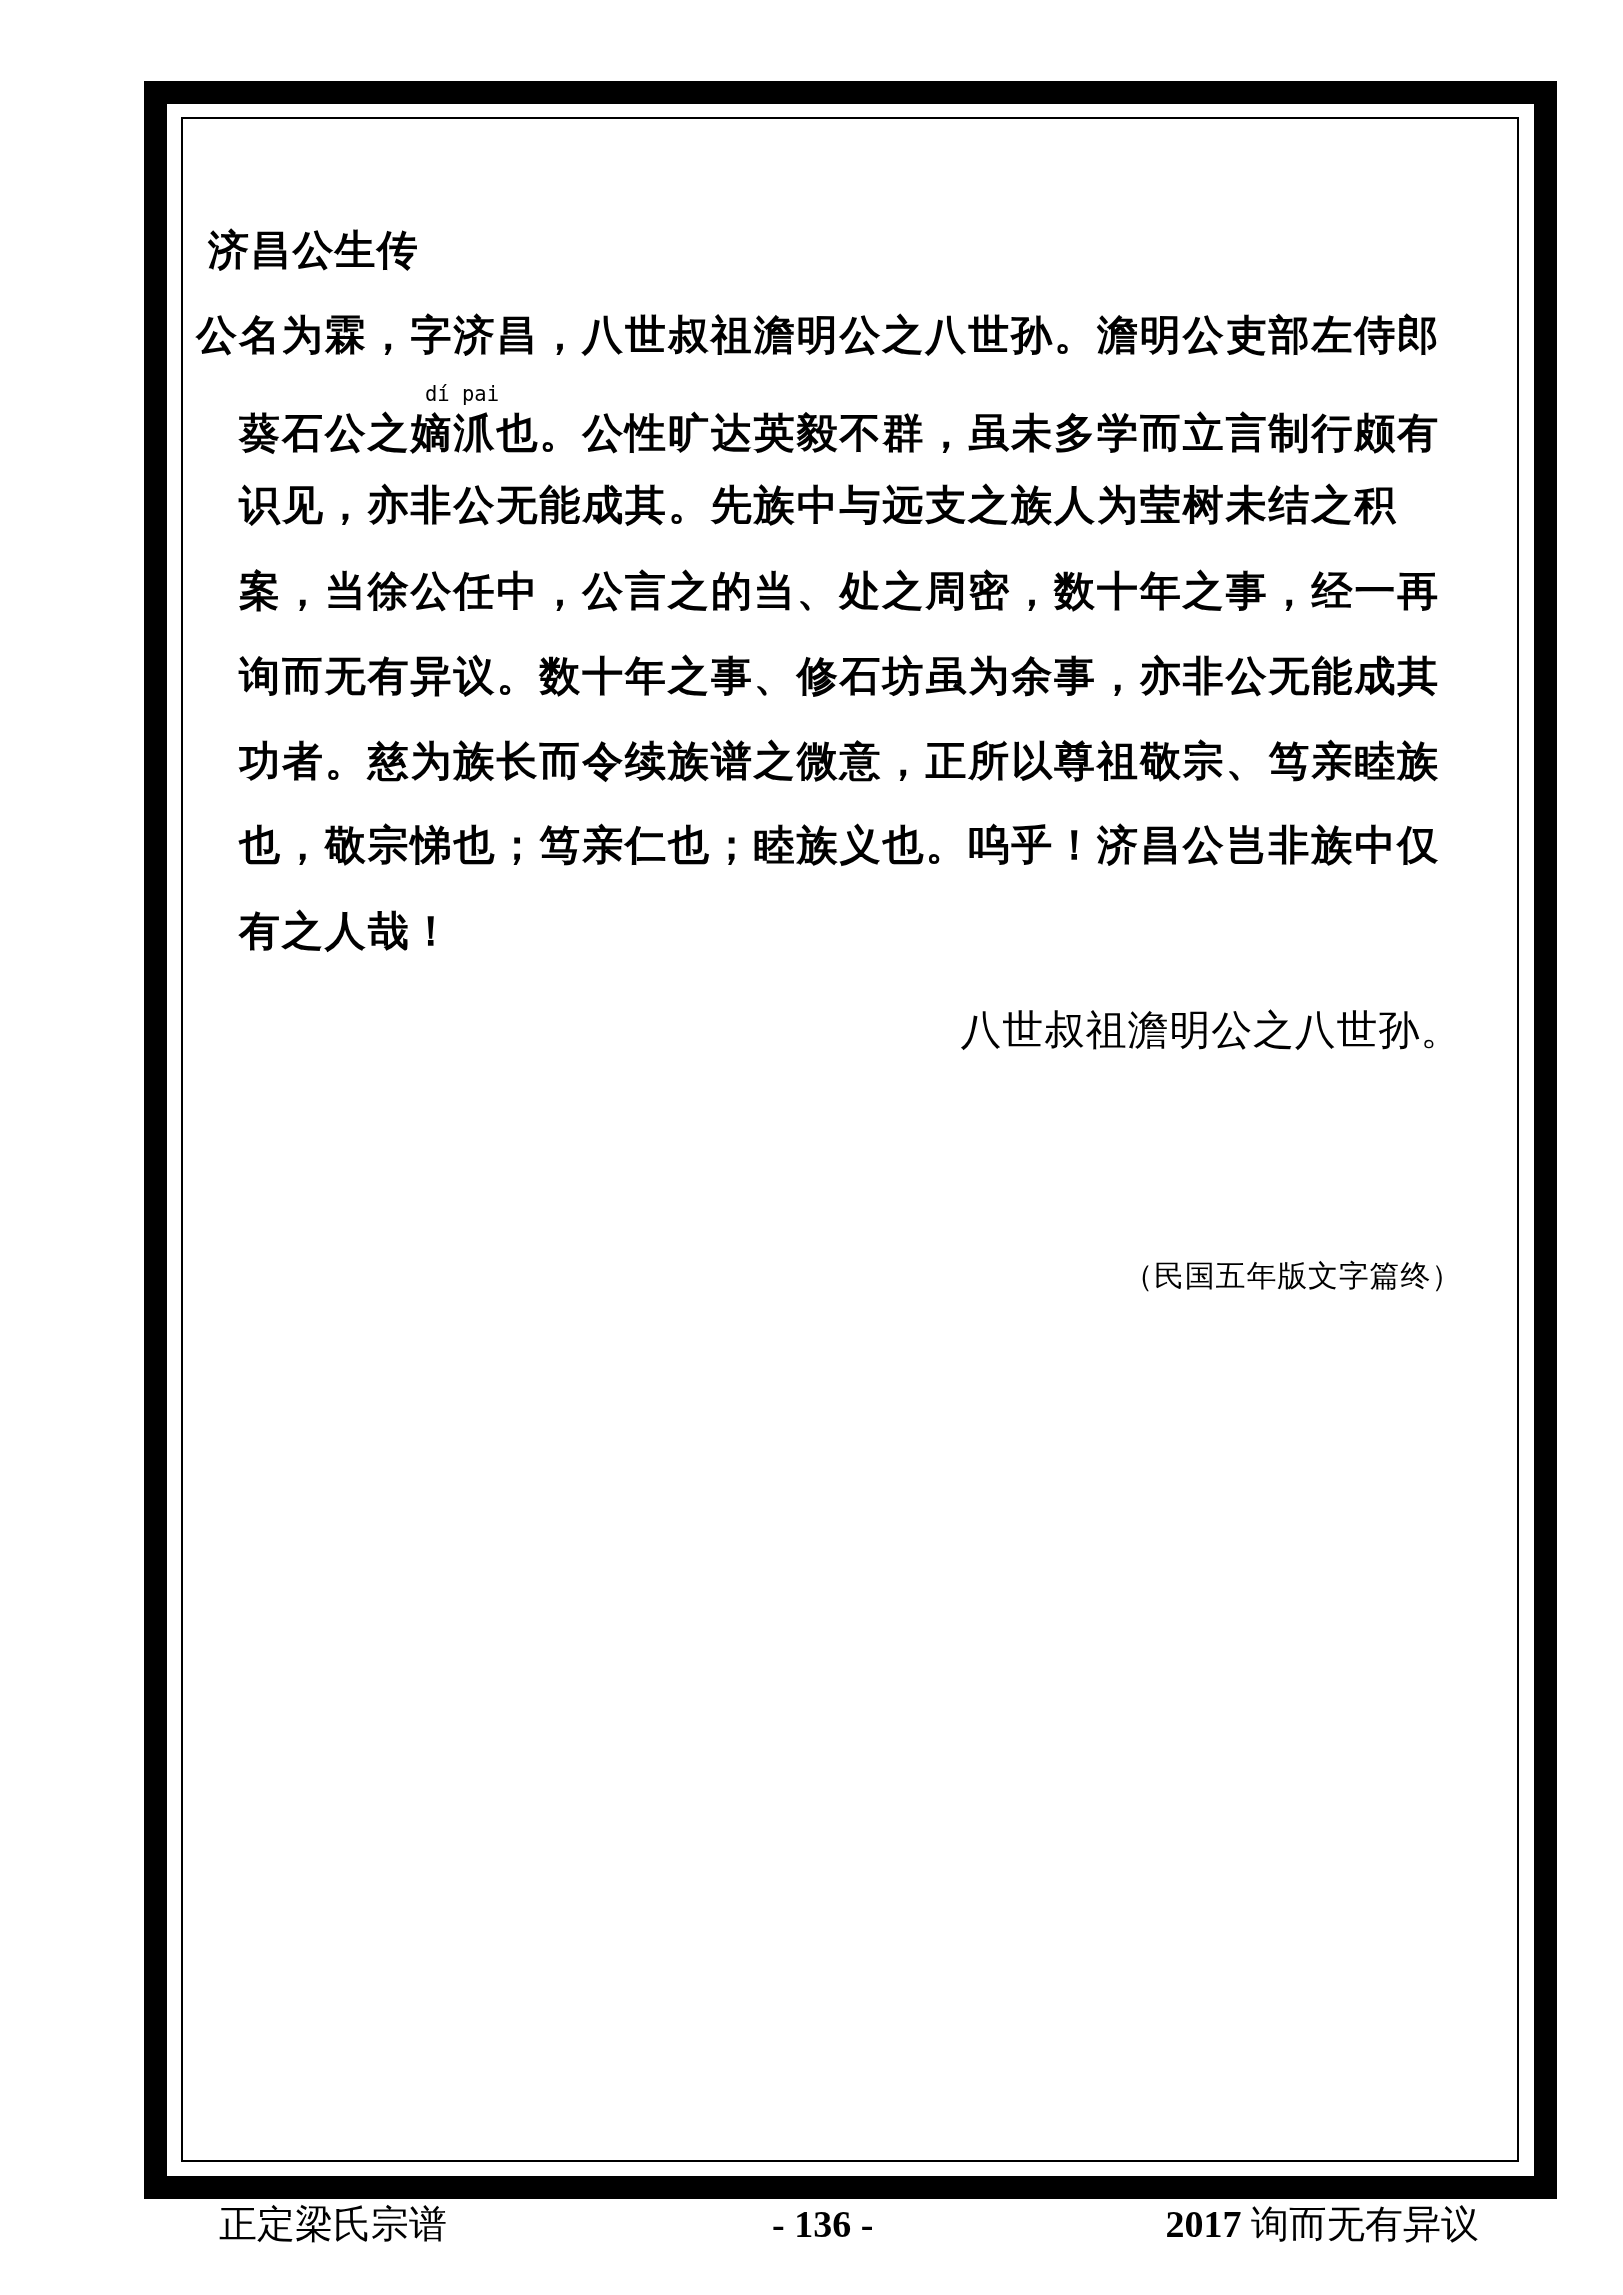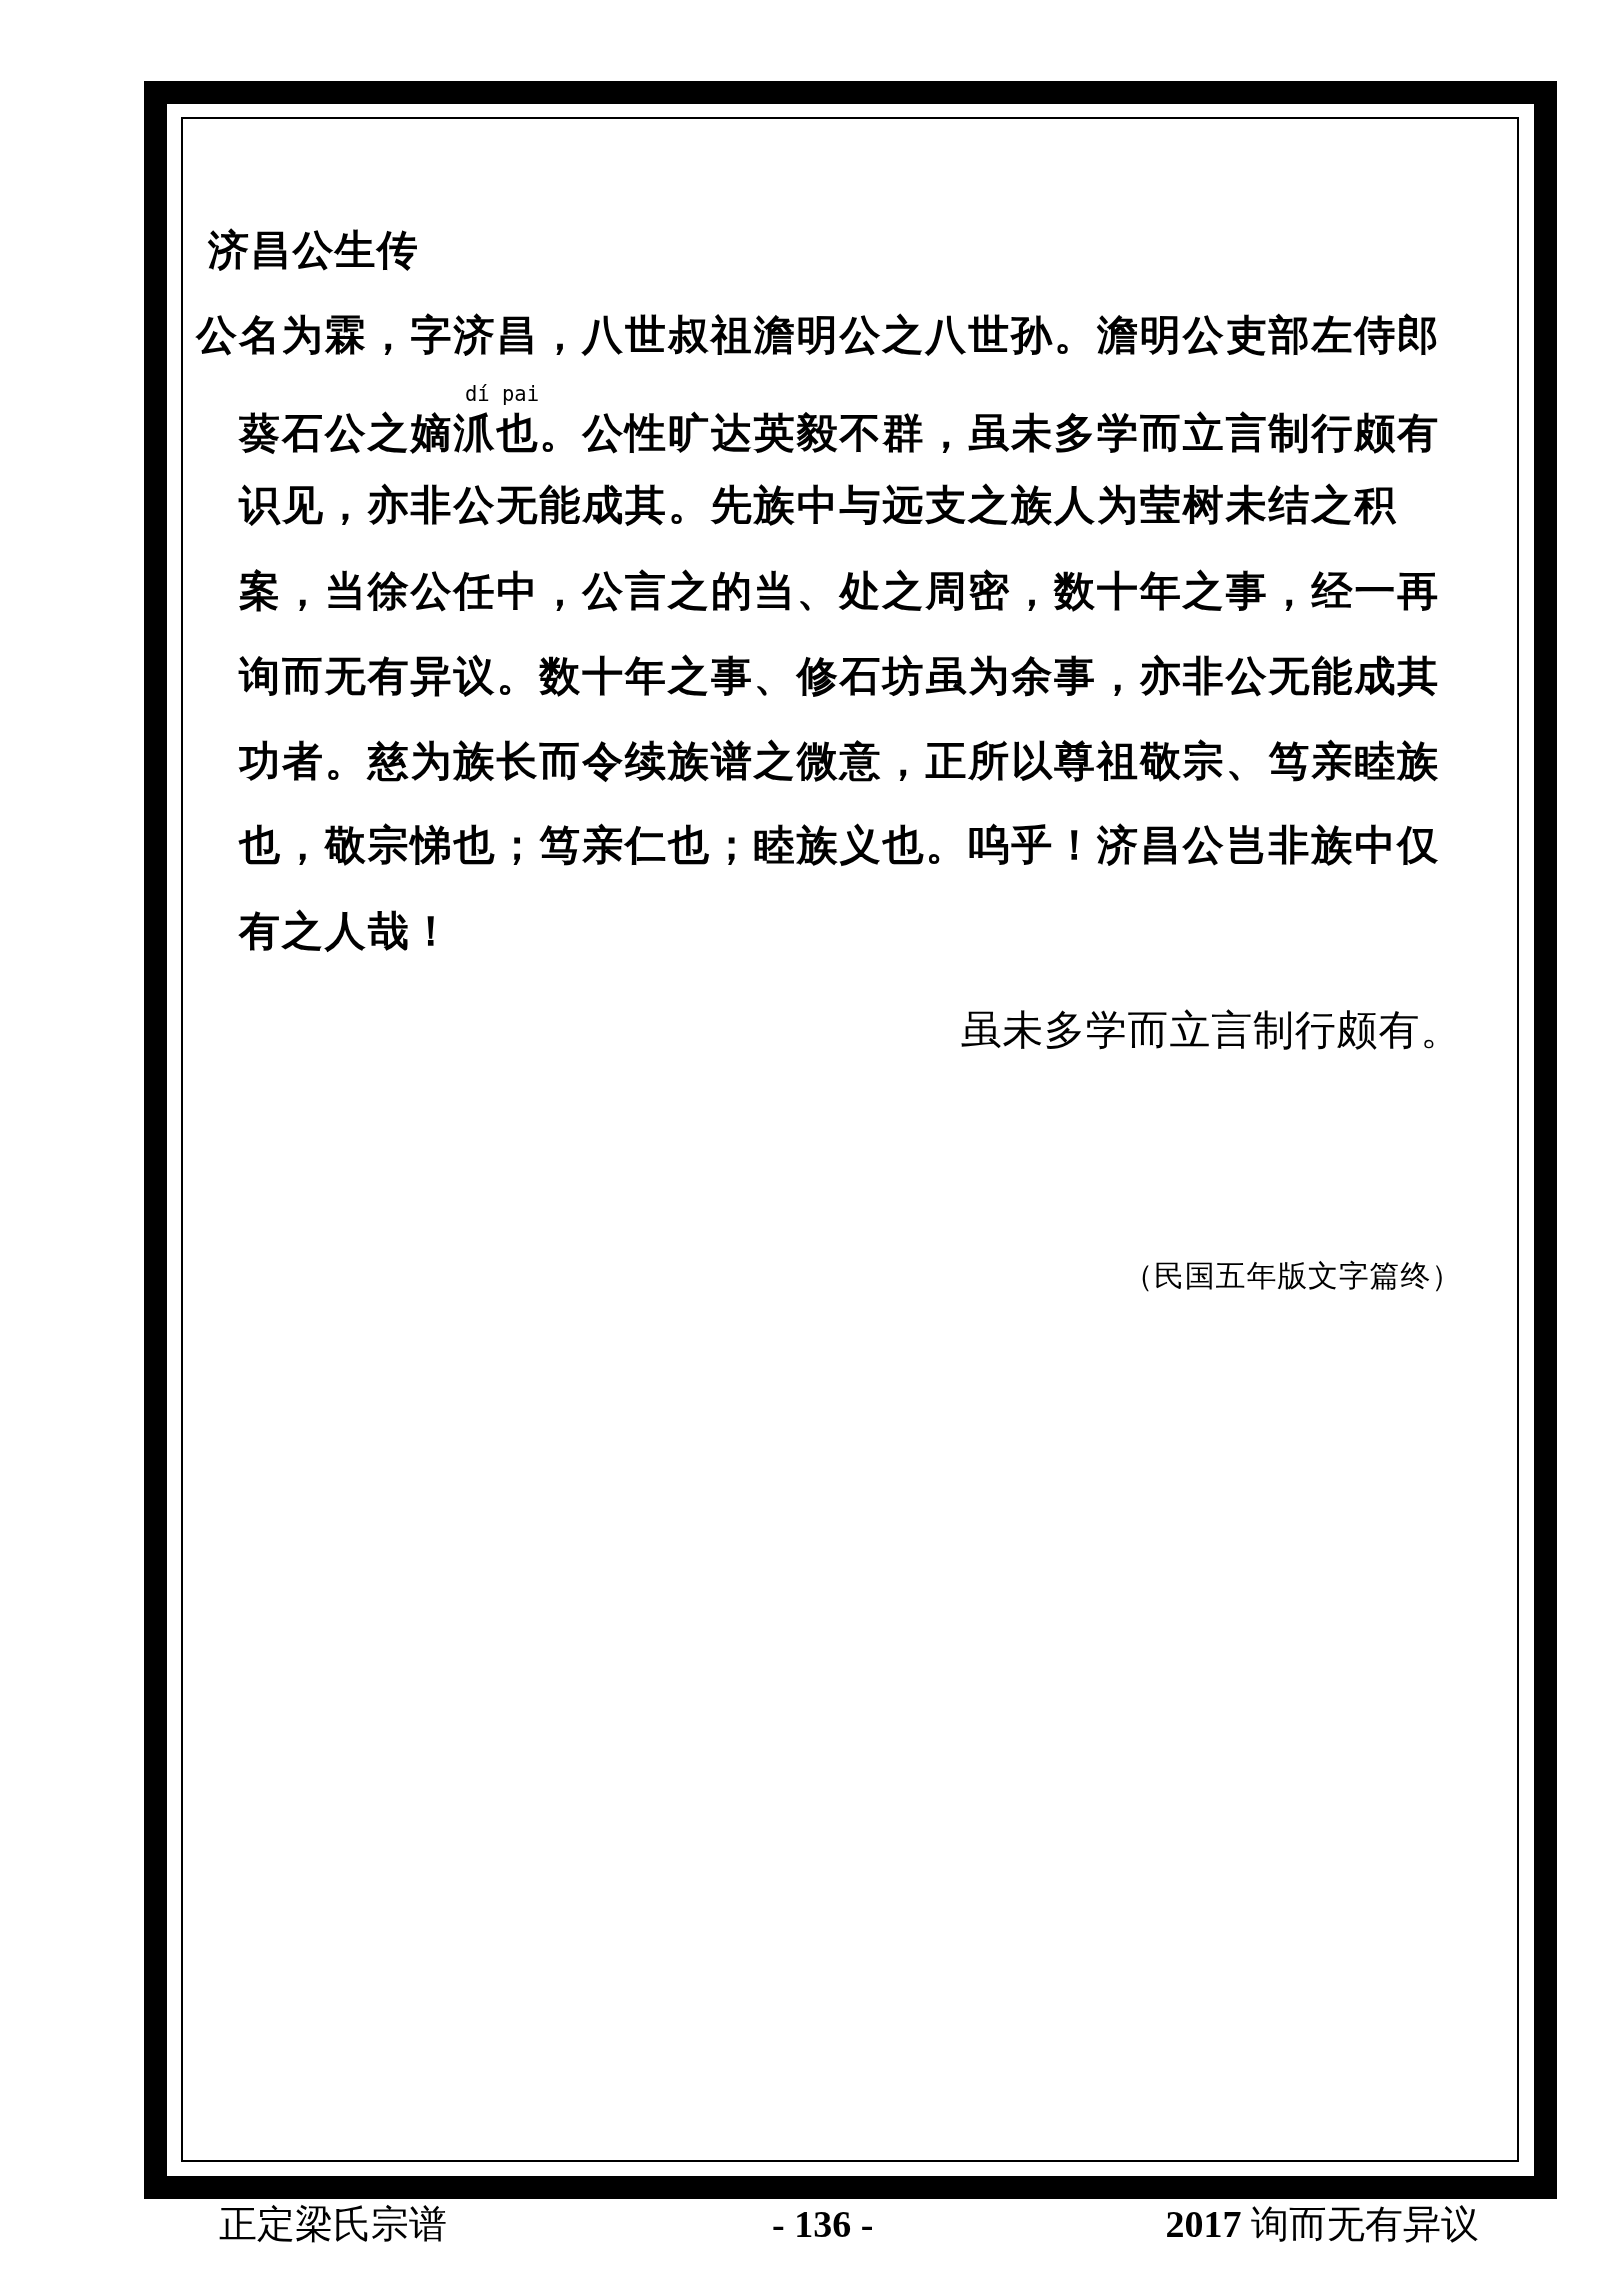--- a/index.html
+++ b/index.html
@@ -57,21 +57,20 @@
     left: 196px;
   }
   .ruby {
     position: absolute;
     left: 425px;
     top: 384px;
     font-family: "DejaVu Sans Mono", "Liberation Mono", monospace;
     font-size: 20.5px;
     line-height: 1;
     white-space: pre;
-    margin-left: 40px;
   }
   .signature {
     position: absolute;
     right: 161px;
     top: 1010px;
     font-size: 41px;
     line-height: 1;
     font-weight: normal;
     white-space: nowrap;
     letter-spacing: 0.8px;
@@ -123,20 +122,20 @@
 
 <div class="text-block para-line first" style="top:315px">公名为霖，字济昌，八世叔祖澹明公之八世孙。澹明公吏部左侍郎</div>
 <div class="text-block para-line" style="top:413px">葵石公之嫡沠也。公性旷达英毅不群，虽未多学而立言制行颇有</div>
 <div class="text-block para-line" style="top:485px">识见，亦非公无能成其。先族中与远支之族人为莹树未结之积</div>
 <div class="text-block para-line" style="top:571px">案，当徐公任中，公言之的当、处之周密，数十年之事，经一再</div>
 <div class="text-block para-line" style="top:656px">询而无有异议。数十年之事、修石坊虽为余事，亦非公无能成其</div>
 <div class="text-block para-line" style="top:741px">功者。慈为族长而令续族谱之微意，正所以尊祖敬宗、笃亲睦族</div>
 <div class="text-block para-line" style="top:825px">也，敬宗悌也；笃亲仁也；睦族义也。呜乎！济昌公岂非族中仅</div>
 <div class="text-block para-line" style="top:911px">有之人哉！</div>
 
-<div class="signature">虽未多学而立言制行颇有。</div>
+<div class="signature">八世叔祖澹明公之八世孙。</div>
 
 <div class="closing">（民国五年版文字篇终）</div>
 
 <div class="footer footer-left">正定梁氏宗谱</div>
 <div class="footer footer-center">- 136 -</div>
 <div class="footer footer-right"><span class="year">2017</span><span> 询而无有异议</span></div>
 
 
 </body></html>

